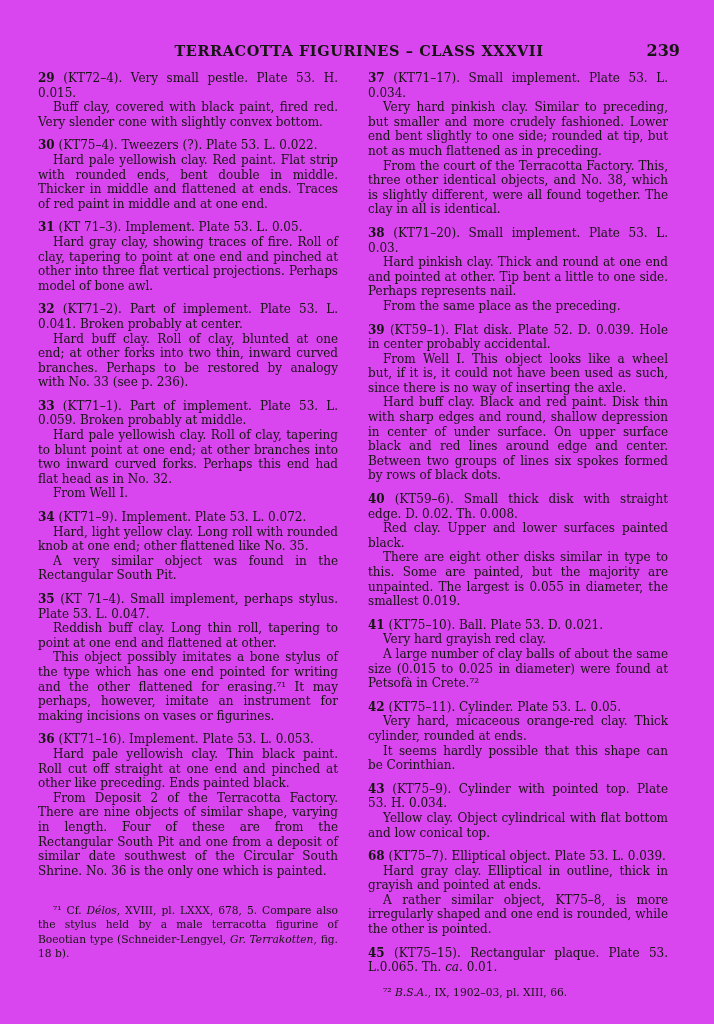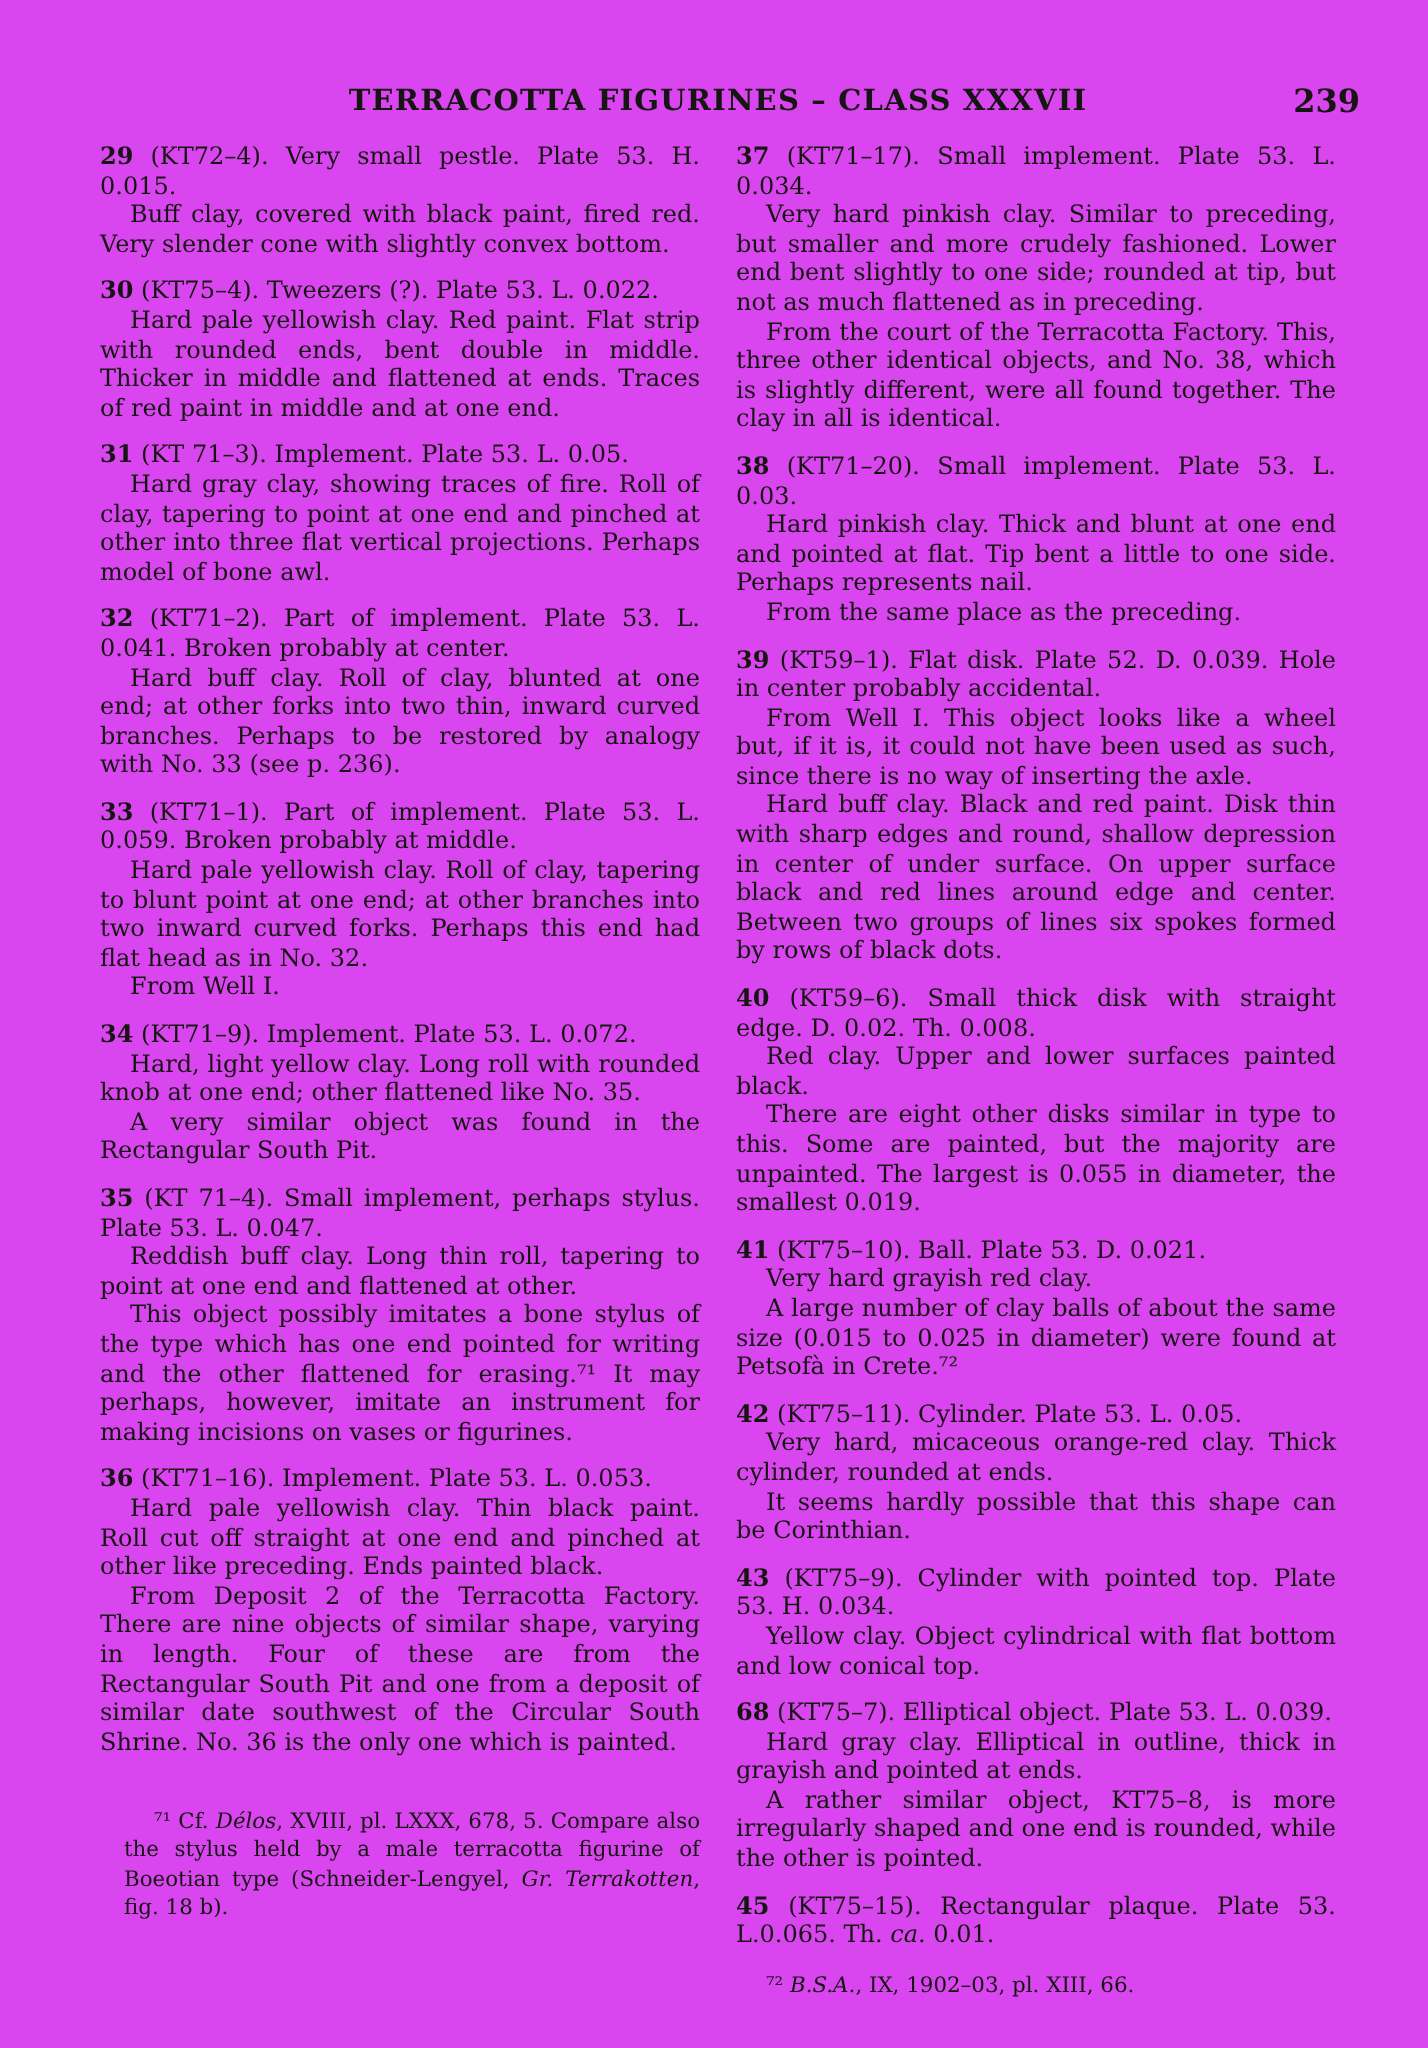--- a/index.html
+++ b/index.html
@@ -42,35 +42,35 @@
     font-weight: 600;
   }
   .col {
     position: absolute;
     top: 71px;
     width: 300px;
     font-size: 12px;
     line-height: 14.6px;
     text-align: justify;
   }
-  .col-left  { left: 50px; }
+  .col-left  { left: 38px; }
   .col-right { left: 368px; }
   p { margin: 0; padding: 0; }
   .entry { margin: 0; }
   .entry + .entry { margin-top: 9px; }
   .head { text-indent: 0; }
   .num { font-weight: bold; }
   .para { text-indent: 15px; }
   .footnote {
     font-size: 10.7px;
     line-height: 14.2px;
     text-indent: 15px;
     text-align: justify;
   }
-  .footnote-left  { margin-top: 26px; margin-left: 12px; }
+  .footnote-left  { margin-top: 26px; }
   .footnote-right { margin-top: 11px; }
   em { font-style: italic; }
 </style>
 </head>
 <body>
 
 <div class="page">
 
   <div class="header-row">
     <div class="running-title">TERRACOTTA FIGURINES – CLASS XXXVII</div>
@@ -139,21 +139,21 @@
     <article class="entry">
       <p class="head"><b class="num">37</b>
 <span>(KT71–17). Small implement. Plate 53. L. 0.034.</span></p>
       <p class="para">Very hard pinkish clay. Similar to preceding, but smaller and more crudely fashioned. Lower end bent slightly to one side; rounded at tip, but not as much flattened as in preceding.</p>
       <p class="para">From the court of the Terracotta Factory. This, three other identical objects, and No. 38, which is slightly different, were all found together. The clay in all is identical.</p>
     </article>
 
     <article class="entry">
       <p class="head"><b class="num">38</b>
 <span>(KT71–20). Small implement. Plate 53. L. 0.03.</span></p>
-      <p class="para">Hard pinkish clay. Thick and blunt at one end and pointed at flat. Tip bent a little to one side. Perhaps represents nail.</p>
+      <p class="para">Hard pinkish clay. Thick and round at one end and pointed at other. Tip bent a little to one side. Perhaps represents nail.</p>
       <p class="para">From the same place as the preceding.</p>
     </article>
 
     <article class="entry">
       <p class="head"><b class="num">39</b>
 <span>(KT59–1). Flat disk. Plate 52. D. 0.039. Hole in center probably accidental.</span></p>
       <p class="para">From Well I. This object looks like a wheel but, if it is, it could not have been used as such, since there is no way of inserting the axle.</p>
       <p class="para">Hard buff clay. Black and red paint. Disk thin with sharp edges and round, shallow depression in center of under surface. On upper surface black and red lines around edge and center. Between two groups of lines six spokes formed by rows of black dots.</p>
     </article>
 

